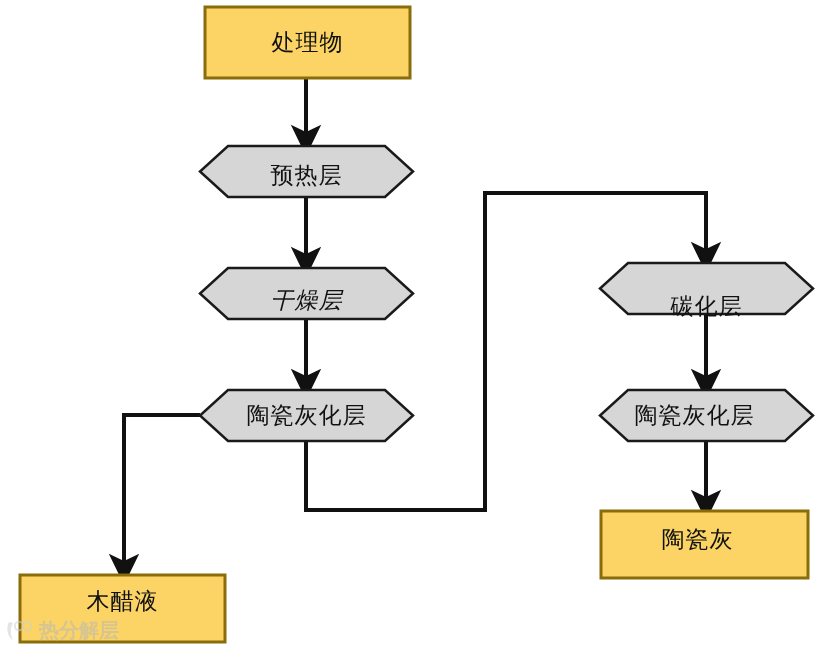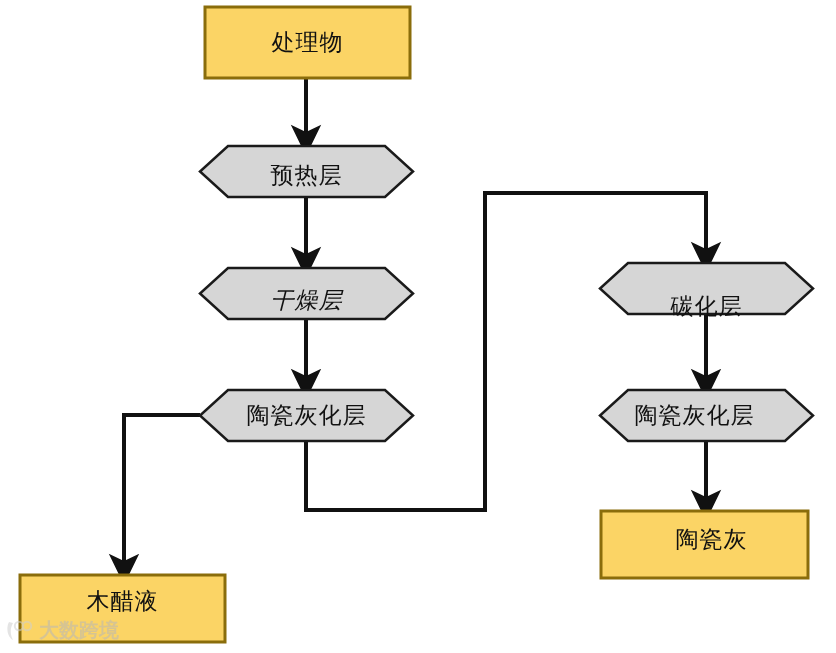--- a/index.html
+++ b/index.html
@@ -93,27 +93,27 @@
   </svg>
 
   <div id="label-layer">
       <div class="node-label" style="left: 205px; top: 7px; width: 205px; height: 71px;">处理物</div>
       <div class="node-label" style="left: 200px; top: 146px; width: 213px; height: 58px;">预热层</div>
       <div class="node-label" style="left: 200px; top: 268px; width: 213px; height: 65px; font-style: italic;">干燥层</div>
       <div class="node-label" style="left: 200px; top: 390px; width: 213px; height: 51px;">陶瓷灰化层</div>
       <div class="node-label" style="left: 20px; top: 575px; width: 205px; height: 53px;">木醋液</div>
       <div class="node-label" style="left: 600px; top: 281px; width: 213px; height: 51px;">碳化层</div>
       <div class="node-label" style="left: 588px; top: 390px; width: 213px; height: 51px;">陶瓷灰化层</div>
-      <div class="node-label" style="left: 608px; top: 511px; width: 207px; height: 56px;">陶瓷灰</div>
+      <div class="node-label" style="left: 594px; top: 511px; width: 207px; height: 56px;">陶瓷灰</div>
     </div>
 
   <div class="watermark">
     <div class="wm-logo">
       <svg viewBox="0 0 28 26" width="28" height="26">
         <path d="M3,4 C0,9 1,19 7,22 C4,16 4,10 7,5 Z" fill="#cfcfcf"></path>
         <circle cx="13" cy="8" r="4.2" fill="none" stroke="#cfcfcf" stroke-width="2"></circle>
         <circle cx="21" cy="8" r="4.2" fill="none" stroke="#cfcfcf" stroke-width="2"></circle>
       </svg>
     </div>
-    <div class="wm-text">大数跨境</div>
+    <div class="wm-text">热分解层</div>
   </div>
 
 </div>
 
 </body></html>

